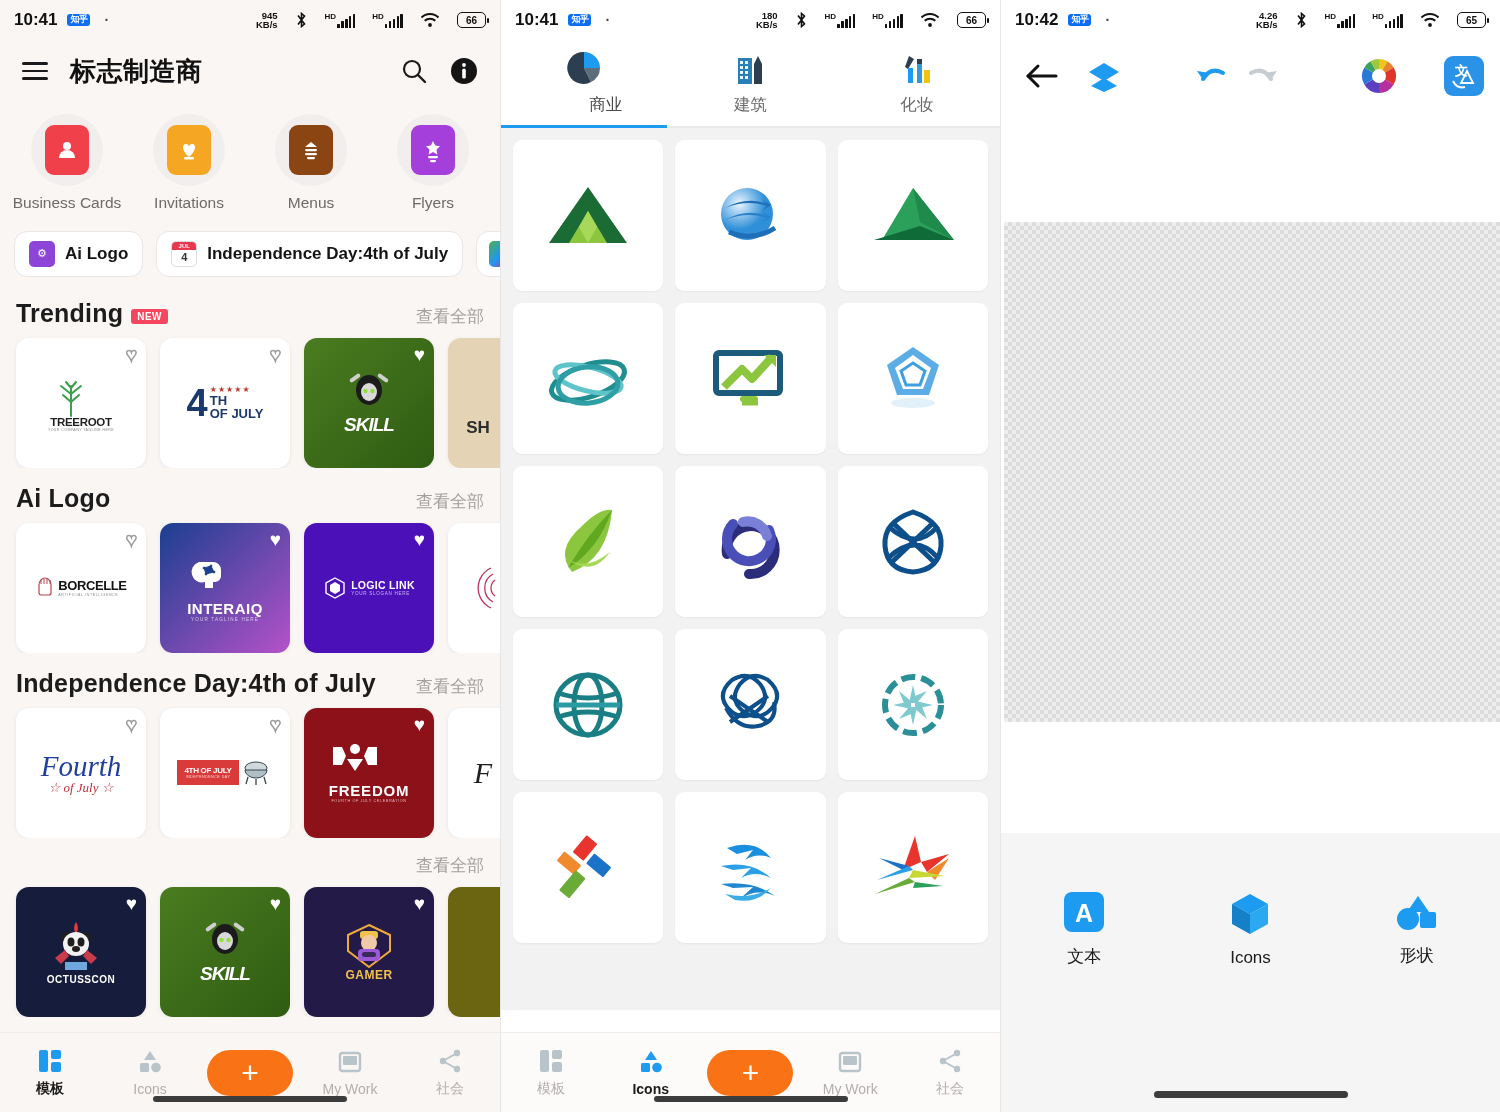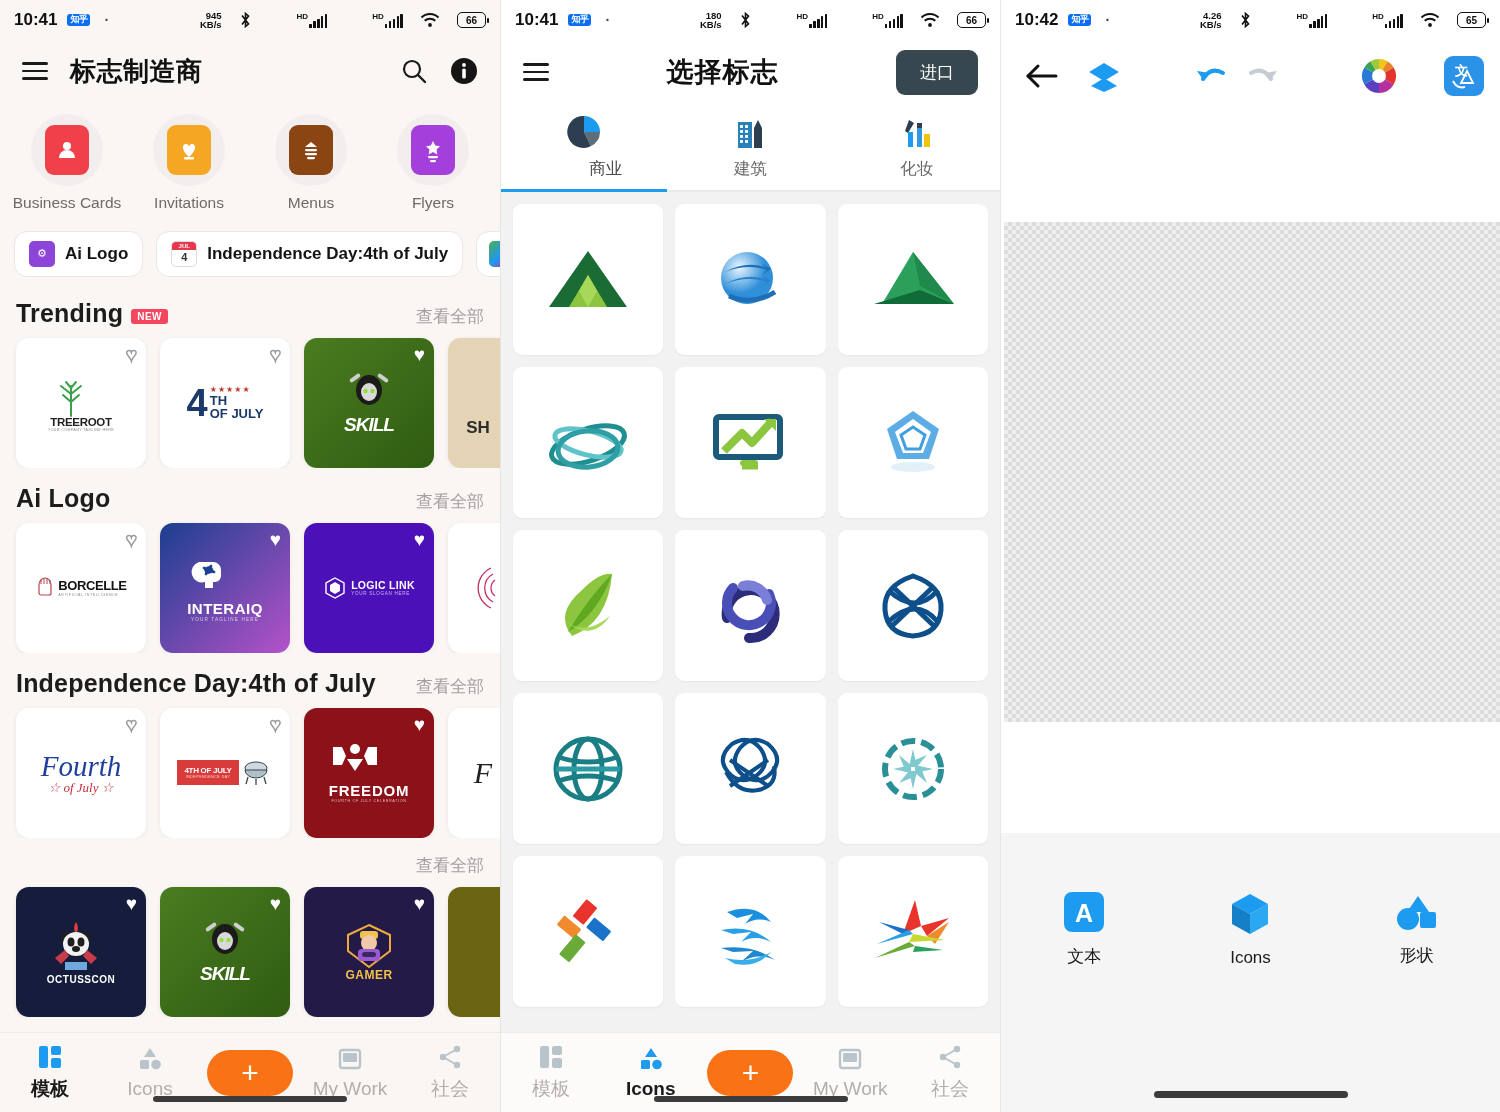--- a/index.html
+++ b/index.html
@@ -26,21 +26,21 @@
   .sb-right { margin-left:auto; display:flex; align-items:center; gap:17px; }
   .netspeed { font-size:9.5px; font-weight:bold; line-height:1.0; text-align:right; color:#111; }
   .sb-ico { display:flex; align-items:center; }
   .batt {
     border:1.7px solid #111; border-radius:5px; width:29px; height:16px;
     font-size:10px; font-weight:bold; display:flex; align-items:center;
     justify-content:center; color:#111; position:relative;
   }
   .batt:after{ content:""; position:absolute; right:-4px; top:5px; width:2.5px; height:5px; background:#111; border-radius:1px;}
   .hdstack{ display:flex; align-items:flex-end; gap:1px; }
-  .hdlbl{ font-size:8px; font-weight:bold; line-height:1; margin-bottom:7px;margin-left:28px;}
+  .hdlbl{ font-size:8px; font-weight:bold; line-height:1; margin-bottom:7px;}
   .bars{ display:flex; align-items:flex-end; gap:1.3px; }
   .bars i{ display:block; width:2.6px; background:#111; border-radius:.5px;}
   .bars i:nth-child(1){height:4px} .bars i:nth-child(2){height:6.5px}
   .bars i:nth-child(3){height:9px} .bars i:nth-child(4){height:11.5px}
   .bars i:nth-child(5){height:14px}
 
   
   #panel1 { background:#faf6f3; }
   .p1-appbar { height:62px; display:flex; align-items:center; padding:0 22px; }
   .p1-title { font-size:26px; font-weight:bold; color:#111; margin-left:22px; letter-spacing:.5px;}
@@ -108,21 +108,21 @@
     display:flex; align-items:center; justify-content:center;
     box-shadow:0 1px 2px rgba(0,0,0,.05);
   }
 
   
   .bnav {
     position:absolute; bottom:0; left:0; right:0; height:80px;
     display:flex; align-items:center; border-top:1px solid #f0eceb;
   }
   .bnav-item { flex:1; display:flex; flex-direction:column; align-items:center; gap:6px; }
-  .bnav-lbl { font-size:19px; color:#b3aeac; }
+  .bnav-lbl { font-size:14px; color:#b3aeac; }
   .bnav-item.active .bnav-lbl { color:#1b1b1b; font-weight:bold; }
   .fab {
     width:86px; height:46px; border-radius:23px; background:#f97316;
     display:flex; align-items:center; justify-content:center; color:#fff;
     font-size:30px; font-weight:300; line-height:1;
   }
   .homebar { position:absolute; bottom:10px; left:50%; transform:translateX(-50%);
     width:194px; height:6px; border-radius:3px; background:#3c3c3c; }
 
   
@@ -579,29 +579,20 @@
         <svg width="20" height="16" viewBox="0 0 20 16">
             <path d="M1.5 5.5 A12 12 0 0 1 18.5 5.5" stroke="#111" stroke-width="2" fill="none"></path>
             <path d="M4.7 8.8 A8 8 0 0 1 15.3 8.8" stroke="#111" stroke-width="2" fill="none"></path>
             <circle cx="10" cy="13" r="1.9" fill="#111"></circle>
           </svg>
       </span>
       <span class="batt">66</span>
     </div>
   </div>
 
-  <div class="p2-appbar">
-    <div class="hamburger">
-        <span></span>
-        <span></span>
-        <span></span>
-      </div>
-    <div class="p2-title">选择标志</div>
-    <div class="p2-btn">进口</div>
-  </div>
 
   <div class="p2-tabs">
     <div class="p2-tab active">
       <span>
         <svg width="40" height="40" viewBox="0 0 40 40">
             <path d="M20 20 L20 4 A16 16 0 0 1 36 20 Z" fill="#1d9bf0"></path>
             <path d="M20 20 L36 20 A16 16 0 0 1 27 34 Z" fill="#5d6d7a"></path>
             <path d="M20 20 L27 34 A16 16 0 1 1 20 4 Z" fill="#2c3e50"></path>
           </svg>
       </span>

